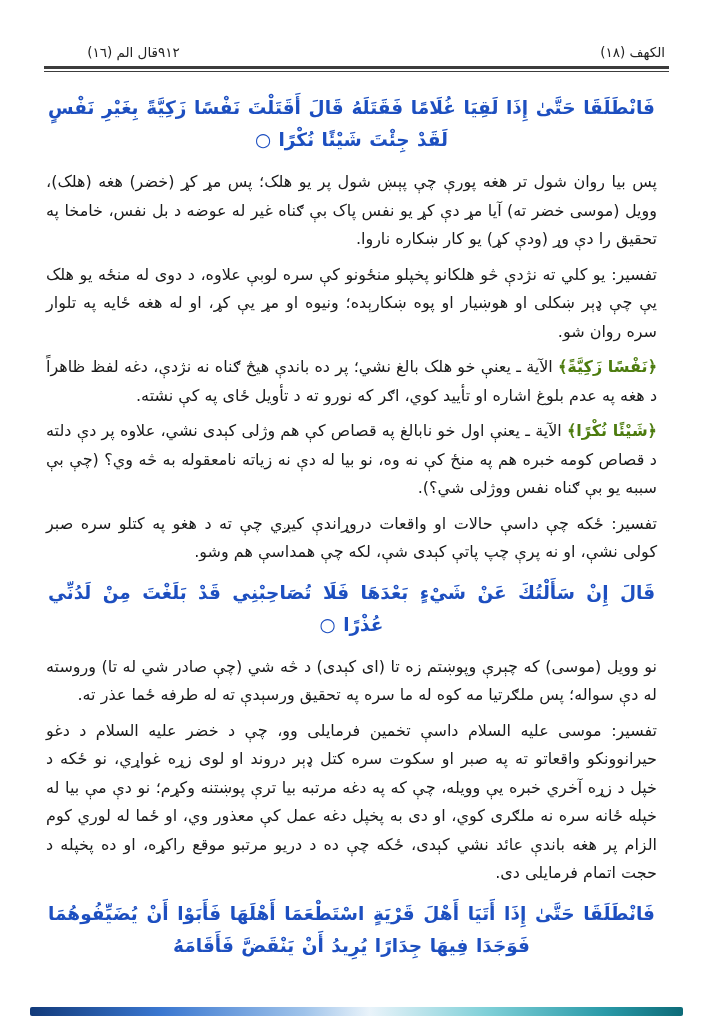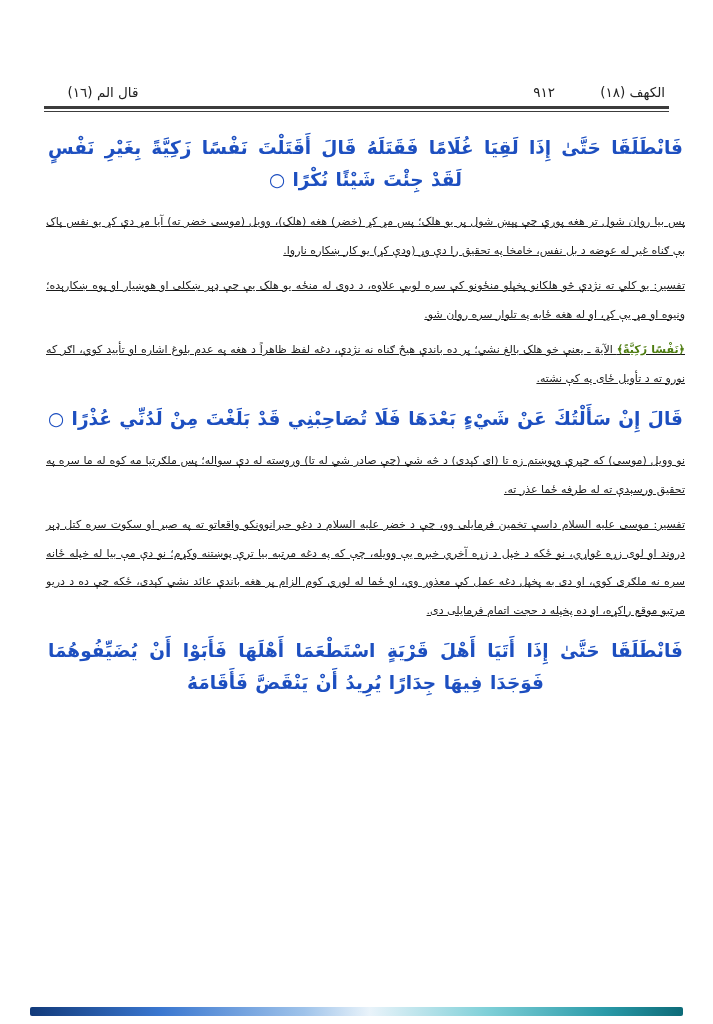--- a/index.html
+++ b/index.html
@@ -12,47 +12,46 @@
     font-family:"DejaVu Sans","DejaVu Serif",sans-serif;
     color:#1b1b1b;
     direction:rtl;
   }
   
   .hdr{
     display:flex;justify-content:space-between;align-items:flex-end;
     padding:0 48px;margin-top:44px;
     font-size:13.5px;color:#222;
   }
-  .hdr .c{flex:1;text-align:right;margin-top:40px;}
+  .hdr .c{flex:1;text-align:left;}
   .hdr .s{min-width:110px;}
-  .hdr .s.left{text-align:center;}
+  .hdr .s.left{text-align:right;}
   .hdr-rule{
     margin:6px 44px 0 44px;
     border-top:3px solid #3c3c3c;
     border-bottom:1px solid #3c3c3c;
     height:2px;
   }
   
-  .content{padding:10px 28px 0 46px;}
+  .content{padding:10px 56px 0 46px;}
   .verse{
     color:#1d4fc0;
     font-weight:700;
     font-size:18.5px;
     line-height:32px;
     text-align:justify;
     text-align-last:center;
     margin:10px 2px 12px 2px;
     word-spacing:1px;
   }
   .para{
-    font-size:11px;
+    font-size:16px;
     line-height:28.5px;
     text-align:justify;
     margin:0 0 7px 0;
-    text-decoration:underline;
   }
   .para .quote{
     font-weight:700;
     color:#4d7c0f;
   }
   
   .foot-bar{
     position:absolute;
     left:30px;right:30px;bottom:8px;height:9px;
     border-radius:2px;
@@ -76,23 +75,25 @@
   <div class="content">
 
     <div class="verse">فَانْطَلَقَا حَتَّىٰ إِذَا لَقِيَا غُلَامًا فَقَتَلَهُ قَالَ أَقَتَلْتَ نَفْسًا زَكِيَّةً بِغَيْرِ نَفْسٍ لَقَدْ جِئْتَ شَيْئًا نُكْرًا ○</div>
 
     <p class="para">پس بیا روان شول تر هغه پورې چې پېښ شول پر یو هلک؛ پس مړ کړ (خضر) هغه (هلک)، وویل (موسی خضر ته) آیا مړ دې کړ یو نفس پاک بې ګناه غیر له عوضه د بل نفس، خامخا په تحقیق را دې وړ (ودې کړ) یو کار ښکاره ناروا.</p>
 
     <p class="para">تفسیر: یو کلي ته نژدې څو هلکانو پخپلو منځونو کې سره لوبې علاوه، د دوی له منځه یو هلک یې چې ډېر ښکلی او هوښیار او پوه ښکارېده؛ ونیوه او مړ یې کړ، او له هغه ځایه په تلوار سره روان شو.</p>
 
     <p class="para"><span class="quote">﴿نَفْسًا زَكِيَّةً﴾</span><span> الآیة ـ یعنې خو هلک بالغ نشي؛ پر ده باندې هیڅ ګناه نه نژدې، دغه لفظ ظاهراً د هغه په عدم بلوغ اشاره او تأیید کوي، اګر که نورو ته د تأویل ځای په کې نشته.</span></p>
 
+    <p class="para"><span class="quote">﴿شَيْئًا نُكْرًا﴾</span><span> الآیة ـ یعنې اول خو نابالغ په قصاص کې هم وژلی کېدی نشي، علاوه پر دې دلته د قصاص کومه خبره هم په منځ کې نه وه، نو بیا له دې نه زیاته نامعقوله به څه وي؟ (چې بې سببه یو بې ګناه نفس ووژلی شي؟).</span></p>
 
 
 
+    <p class="para">تفسیر: ځکه چې داسې حالات او واقعات دروړاندې کیږي چې ته د هغو په کتلو سره صبر کولی نشې، او نه پرې چپ پاتې کېدی شې، لکه چې همداسې هم وشو.</p>
 
     <div class="verse">قَالَ إِنْ سَأَلْتُكَ عَنْ شَيْءٍ بَعْدَهَا فَلَا تُصَاحِبْنِي قَدْ بَلَغْتَ مِنْ لَدُنِّي عُذْرًا ○</div>
 
     <p class="para">نو وویل (موسی) که چېرې وپوښتم زه تا (ای کېدی) د څه شي (چې صادر شي له تا) وروسته له دې سواله؛ پس ملګرتیا مه کوه له ما سره په تحقیق ورسېدې ته له طرفه ځما عذر ته.</p>
 
     <p class="para">تفسیر: موسی علیه السلام داسې تخمین فرمایلی وو، چې د خضر علیه السلام د دغو حیرانوونکو واقعاتو ته په صبر او سکوت سره کتل ډېر دروند او لوی زړه غواړي، نو ځکه د خپل د زړه آخري خبره یې وویله، چې که په دغه مرتبه بیا ترې پوښتنه وکړم؛ نو دې مې بیا له خپله ځانه سره نه ملګری کوي، او دی به پخپل دغه عمل کې معذور وي، او ځما له لوري کوم الزام پر هغه باندې عائد نشي کېدی، ځکه چې ده د دریو مرتبو موقع راکړه، او ده پخپله د حجت اتمام فرمایلی دی.</p>
 
     <div class="verse">فَانْطَلَقَا حَتَّىٰ إِذَا أَتَيَا أَهْلَ قَرْيَةٍ اسْتَطْعَمَا أَهْلَهَا فَأَبَوْا أَنْ يُضَيِّفُوهُمَا فَوَجَدَا فِيهَا جِدَارًا يُرِيدُ أَنْ يَنْقَضَّ فَأَقَامَهُ</div>
 
   </div>

